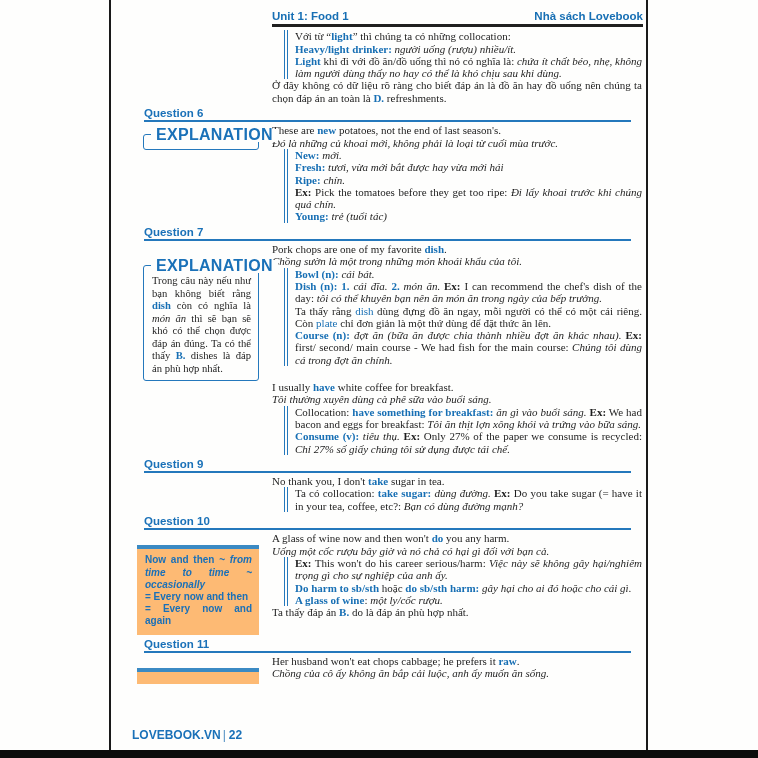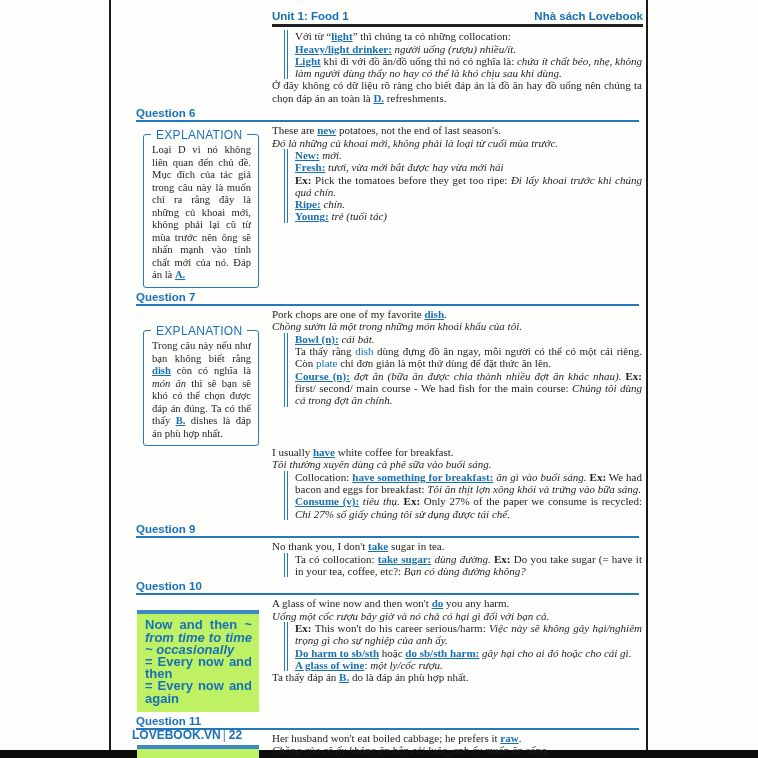--- a/index.html
+++ b/index.html
@@ -13,37 +13,37 @@
     line-height:12.3px;color:#1d1d1d;}
   .header{display:flex;justify-content:space-between;align-items:baseline;
     margin-left:140px;border-bottom:3px solid #1f1f1f;padding-bottom:2px;}
   .header span{font-family:"Liberation Sans",sans-serif;font-weight:bold;
     font-size:11.5px;color:#176fb4;}
   .qrow{display:grid;grid-template-columns:140px 1fr;}
   .main{padding-right:1px;min-width:0;}
   .ln{margin:0;text-align:justify;}
   .vi{font-style:italic;}
   .vocab{border-left:4px double #2478bc;padding-left:7px;margin-left:12px;}
-  .qhead{margin:3px 4px 2px;border-bottom:2px solid #2478bc;padding-bottom:1px;}
+  .qhead{margin:3px 12px 2px;border-bottom:2px solid #2478bc;padding-bottom:1px;}
   .qhead span{font-family:"Liberation Sans",sans-serif;font-weight:bold;
     font-size:11.5px;line-height:12px;color:#1a71b8;}
-  .kw{color:#176fb4;font-weight:bold;text-decoration:underline;}
+  .kw{color:#176fb4;font-weight:bold;}
   .bl{color:#176fb4;}
   .b{font-weight:bold;}
   .i{font-style:italic;}
   .exp-box{position:relative;border:1.5px solid #2478bc;border-radius:3px;
     margin:10px 13px 0 11px;padding:9px 7px 5px 8px;font-size:10.6px;
     line-height:12.5px;text-align:justify;}
   .exp-box.mt{margin-top:22px;}
   .exp-title{position:absolute;top:-6px;left:7px;background:#fefefd;padding:0 5px;
-    font-family:"Liberation Sans",sans-serif;font-weight:normal;font-size:12px;
+    font-family:"Liberation Sans",sans-serif;font-weight:bold;font-size:16px;
     color:#1a71b8;letter-spacing:.3px;}
-  .info-box{margin:13px 13px 0 5px;background:#bef264;border-top:4px solid #3b8ac3;
+  .info-box{margin:13px 13px 0 5px;background:#fdba74;border-top:4px solid #3b8ac3;
     padding:5px 7px 7px 8px;font-family:"Liberation Sans",sans-serif;font-weight:bold;
-    font-size:13px;line-height:12.2px;color:#1a70b8;text-align:left;}
+    font-size:10px;line-height:12.2px;color:#1a70b8;text-align:left;}
   .footer{position:absolute;left:132px;bottom:16px;font-family:"Liberation Sans",sans-serif;
     font-weight:bold;font-size:12px;color:#1a71b8;}
   .footer .sep{font-weight:normal;padding:0 3px 0 2px;color:#4a8cc0;}
 </style>
 </head>
 <body>
 
 <div id="page">
   <div class="edge edge-left"></div>
   <div class="edge edge-right"></div>
@@ -68,51 +68,51 @@
       </div>
     </div>
 
     <div class="qhead">
       <span>Question 6</span>
     </div>
     <div class="qrow">
       <div>
         <div class="exp-box">
           <span class="exp-title">EXPLANATION</span>
-          <p class="ln"><span>Loại D vì nó không liên quan đến chủ đề. Mục đích của tác giả trong câu này là muốn chỉ ra rằng đây là những củ khoai mới, không phải lại cũ từ mùa trước nên ông sẽ nhấn mạnh vào tính chất mới của nó. Đáp án là </span><span class="kw">A.</span></p>
         </div>
       </div>
       <div class="main">
         <p class="ln"><span>These are </span><span class="kw">new</span><span> potatoes, not the end of last season's.</span></p>
         <p class="ln vi">Đó là những củ khoai mới, không phải là loại từ cuối mùa trước.</p>
         <div class="vocab">
           <p class="ln"><span class="kw">New:</span><span class="i"> mới.</span></p>
           <p class="ln"><span class="kw">Fresh:</span><span class="i"> tươi, vừa mới bắt được hay vừa mới hái</span></p>
+          <p class="ln"><span class="kw">Ripe:</span><span class="i"> chín.</span></p>
           <p class="ln"><span class="b">Ex:</span><span> Pick the tomatoes before they get too ripe: </span><span class="i">Đi lấy khoai trước khi chúng quá chín.</span></p>
-          <p class="ln"><span class="kw">Ripe:</span><span class="i"> chín.</span></p>
           <p class="ln"><span class="kw">Young:</span><span class="i"> trẻ (tuổi tác)</span></p>
         </div>
       </div>
     </div>
 
     <div class="qhead">
       <span>Question 7</span>
     </div>
     <div class="qrow">
       <div>
         <div class="exp-box mt">
           <span class="exp-title">EXPLANATION</span>
           <p class="ln"><span>Trong câu này nếu như bạn không biết rằng </span><span class="kw">dish</span><span> còn có nghĩa là </span><span class="i">món ăn</span><span> thì sẽ bạn sẽ khó có thể chọn được đáp án đúng. Ta có thể thấy </span><span class="kw">B.</span><span> dishes là đáp án phù hợp nhất.</span></p>
         </div>
       </div>
       <div class="main">
         <p class="ln"><span>Pork chops are one of my favorite </span><span class="kw">dish</span><span>.</span></p>
         <p class="ln vi">Chồng sườn là một trong những món khoái khẩu của tôi.</p>
         <div class="vocab">
           <p class="ln"><span class="kw">Bowl (n):</span><span class="i"> cái bát.</span></p>
+          <p class="ln"><span class="kw">Dish (n): 1.</span><span class="i"> cái đĩa. </span><span class="kw">2.</span><span class="i"> món ăn. </span><span class="b">Ex:</span><span> I can recommend the chef's dish of the day: </span><span class="i">tôi có thể khuyên bạn nên ăn món ăn trong ngày của bếp trưởng.</span></p>
           <p class="ln"><span>Ta thấy rằng </span><span class="bl">dish</span><span> dùng đựng đồ ăn ngay, mỗi người có thể có một cái riêng. Còn </span><span class="bl">plate</span><span> chỉ đơn giản là một thứ dùng để đặt thức ăn lên.</span></p>
           <p class="ln"><span class="kw">Course (n):</span><span class="i"> đợt ăn (bữa ăn được chia thành nhiều đợt ăn khác nhau). </span><span class="b">Ex:</span><span> first/ second/ main course - We had fish for the main course: </span><span class="i">Chúng tôi dùng cá trong đợt ăn chính.</span></p>
         </div>
       </div>
     </div>
 
     <div class="qrow">
       <div></div>
       <div class="main">
         <p class="ln"><span>I usually </span><span class="kw">have</span><span> white coffee for breakfast.</span></p>
@@ -125,21 +125,21 @@
     </div>
 
     <div class="qhead">
       <span>Question 9</span>
     </div>
     <div class="qrow">
       <div></div>
       <div class="main">
         <p class="ln"><span>No thank you, I don't </span><span class="kw">take</span><span> sugar in tea.</span></p>
         <div class="vocab">
-          <p class="ln"><span>Ta có collocation: </span><span class="kw">take sugar:</span><span class="i"> dùng đường. </span><span class="b">Ex:</span><span> Do you take sugar (= have it in your tea, coffee, etc?: </span><span class="i">Bạn có dùng đường không?</span></p>
+          <p class="ln"><span>Ta có collocation: </span><span class="kw">take sugar:</span><span class="i"> dùng đường. </span><span class="b">Ex:</span><span> Do you take sugar (= have it in your tea, coffee, etc?: </span><span class="i">Bạn có dùng đường mạnh?</span></p>
         </div>
       </div>
     </div>
 
     <div class="qhead">
       <span>Question 10</span>
     </div>
     <div class="qrow">
       <div>
         <div class="info-box">
@@ -163,21 +163,21 @@
     <div class="qhead">
       <span>Question 11</span>
     </div>
     <div class="qrow">
       <div>
         <div class="info-box">
           
         </div>
       </div>
       <div class="main">
-        <p class="ln"><span>Her husband won't eat boiled cabbage; he prefers it </span><span class="kw">raw</span><span>.</span></p>
+        <p class="ln"><span>Her husband won't eat chops cabbage; he prefers it </span><span class="kw">raw</span><span>.</span></p>
         <p class="ln vi">Chồng của cô ấy không ăn bắp cải luộc, anh ấy muốn ăn sống.</p>
 
       </div>
     </div>
 
   </div>
 
   <div class="footer">
     <span>LOVEBOOK.VN</span><span class="sep">|</span><span>22</span>
   </div>

